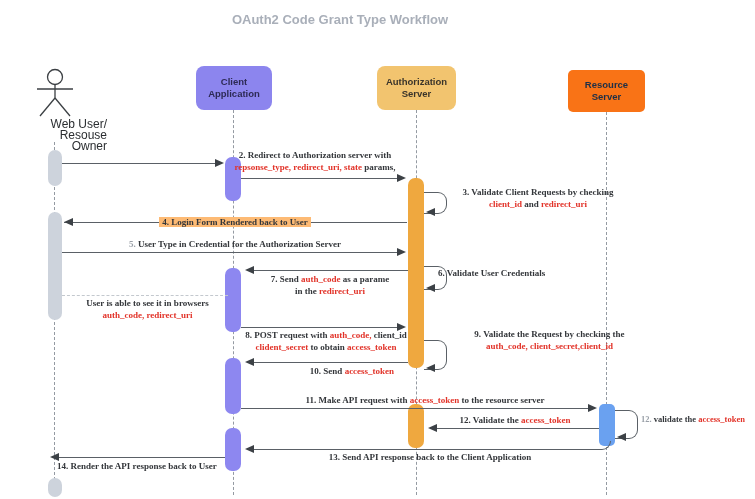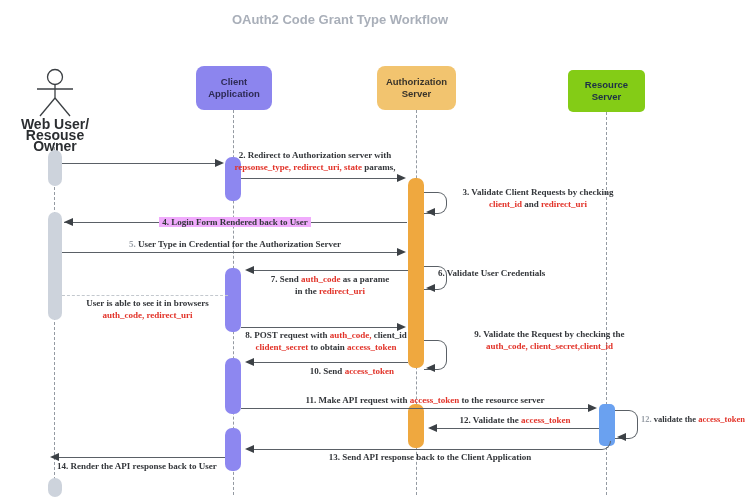--- a/index.html
+++ b/index.html
@@ -7,21 +7,21 @@
           font-family:"Liberation Sans","DejaVu Sans",sans-serif;}
   .abs{position:absolute;}
   .title{font-size:13px;font-weight:bold;color:#a9afb9;text-align:center;}
   
   .lifeline{position:absolute;width:0;border-left:1px dashed #949aa2;}
   
   .hbox{position:absolute;display:flex;align-items:center;justify-content:center;
         text-align:center;font-size:9.5px;font-weight:bold;line-height:1.3;}
   .hbox.client{background:#8c85ee;border-radius:8px;color:#2d2a55;}
   .hbox.auth{background:#f2c46f;border-radius:8px;color:#3a342a;}
-  .hbox.resource{background:#84cc16;border-radius:5px;color:#1d2f47;}
+  .hbox.resource{background:#f97316;border-radius:5px;color:#1d2f47;}
   
   .bar{position:absolute;border-radius:7px;}
   .bar.gray{width:14px;left:48px;background:#cdd3dc;}
   .bar.purple{width:16px;left:225px;background:#8d87f0;}
   .bar.orange{width:16px;left:408px;background:#efa83f;}
   .bar.blue{width:16px;left:599px;background:#6aa1f0;border-radius:5px;}
   
   .hl{position:absolute;height:0;border-top:1.2px solid #5a6066;}
   .dl{position:absolute;height:0;border-top:1px dashed #c3c8ce;}
   .ah-l{position:absolute;width:0;height:0;border-top:4px solid transparent;
@@ -30,25 +30,25 @@
         border-bottom:4px solid transparent;border-left:9px solid #3c4146;}
   .loop{position:absolute;border:1.2px solid #5a6066;border-left:none;
         border-radius:0 9px 9px 0;}
   .elbow{position:absolute;border-right:1.2px solid #5a6066;border-bottom:1.2px solid #5a6066;
          border-radius:0 0 10px 0;}
   
   .msg{position:absolute;font-size:9px;font-weight:bold;color:#33363a;line-height:11.5px;white-space:nowrap;font-family:Liberation Serif, serif;}
   .tc{text-align:center;}
   .red{color:#e23329;}
   .gnum{color:#9aa0a8;}
-  .bgw{background:#f0abfc;padding:0 3px;}
+  .bgw{background:#fdba74;padding:0 3px;}
   .indent{padding-left:10px;}
   .small{font-size:8.5px;}
-  .actor-label{position:absolute;font-size:14px;font-weight:bold;color:#2b2e31;
-               text-align:center;line-height:11px;}
+  .actor-label{position:absolute;font-size:12px;font-weight:normal;color:#2b2e31;
+               text-align:right;line-height:11px;}
 </style>
 </head>
 <body>
 
 <div id="canvas">
 
   <div class="abs title" style="left:180px;top:12px;width:320px;">OAuth2 Code Grant Type Workflow</div>
 
   <div class="lifeline" style="left:54px;top:142px;height:353px;"></div>
   <div class="lifeline" style="left:233px;top:110px;height:385px;"></div>

